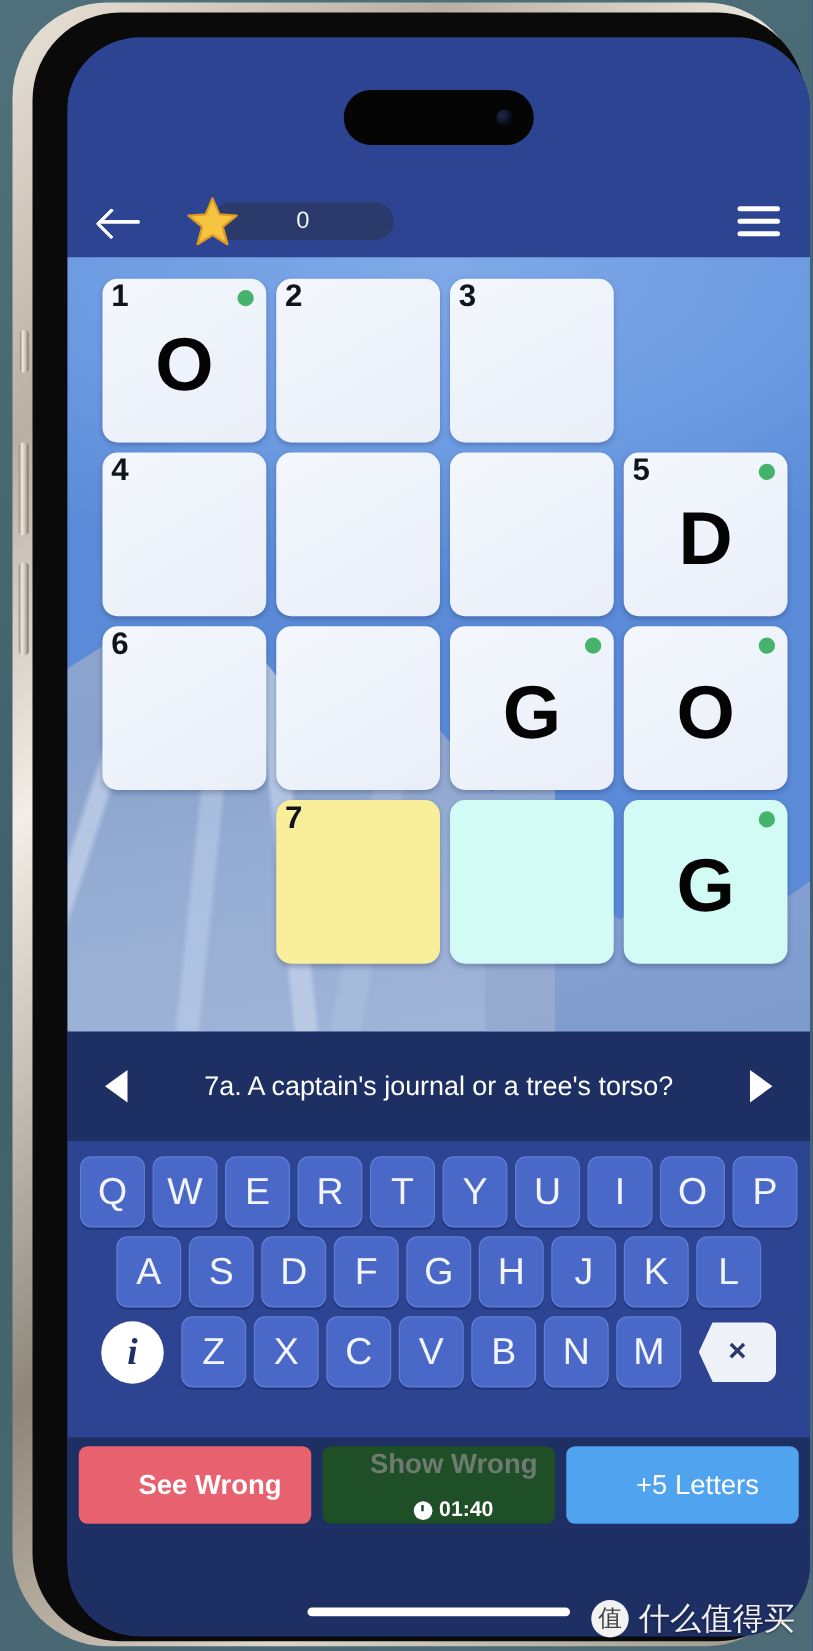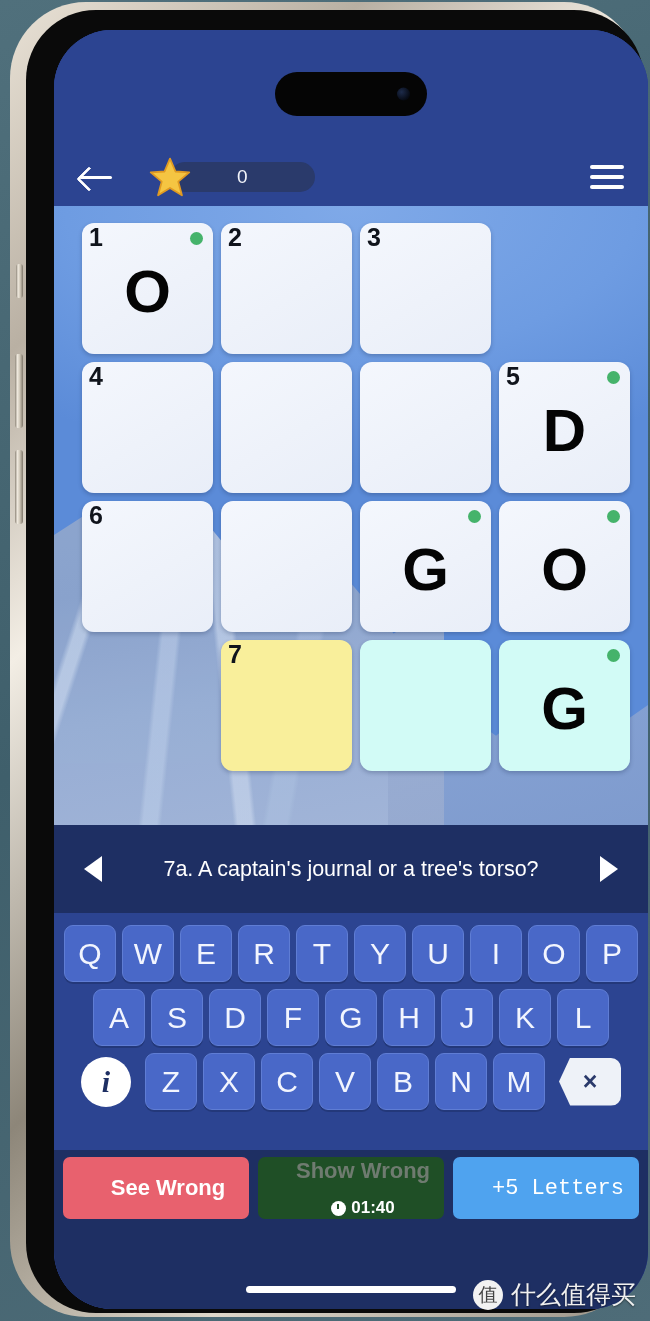--- a/index.html
+++ b/index.html
@@ -174,21 +174,21 @@
   .a-wrong .lbl { color: #fff; }
   .a-show { background: #1f4f26; }
   .a-show .lbl { color: #6f7b70; }
   .a-show .timer { display:flex; align-items:center; gap:5px; color:#fff; font-size:17px;
     font-weight:700; margin-top:14px; }
   .a-show .timer .clock { width:15px;height:15px;border-radius:50%;background:#fff;
     position:relative; display:inline-block; }
   .a-show .timer .clock::after{content:"";position:absolute;left:6px;top:3px;width:2px;height:5px;
     background:#1f4f26;}
   .a-plus { background: #4fa3ef; }
-  .a-plus .lbl { color: #fff; font-weight: 400; font-family: Liberation Mono, monospace; }
+  .a-plus .lbl { color: #fff; font-weight: 400; }
 
   .homebar-area { flex: 1 1 auto; background: #1e2f63; position: relative; }
   .homebar { position:absolute; left:50%; transform:translateX(-50%); bottom: 16px;
     width: 210px; height: 7px; border-radius: 4px; background:#fff; }
 
   .watermark { position: absolute; right: 14px; bottom: 10px; display: flex; align-items: center;
     gap: 8px; z-index: 60; }
   .wm-logo { width: 30px; height: 30px; border-radius: 50%; background: #f2f2f2; color:#444;
     display:flex;align-items:center;justify-content:center;font-size:19px;
     font-family:"DejaVu Sans", sans-serif; }

